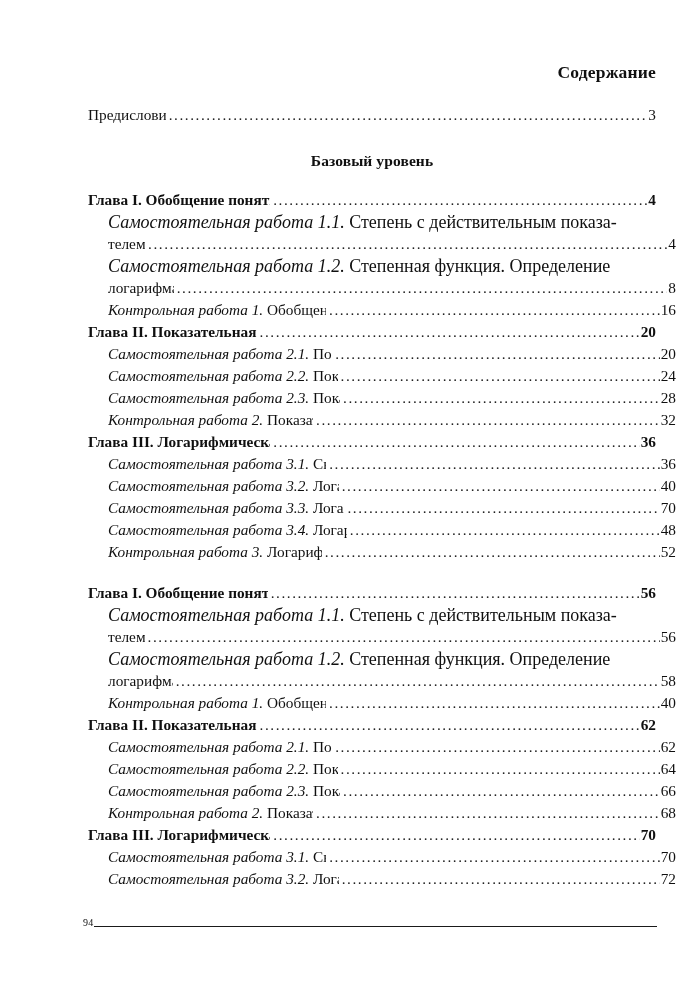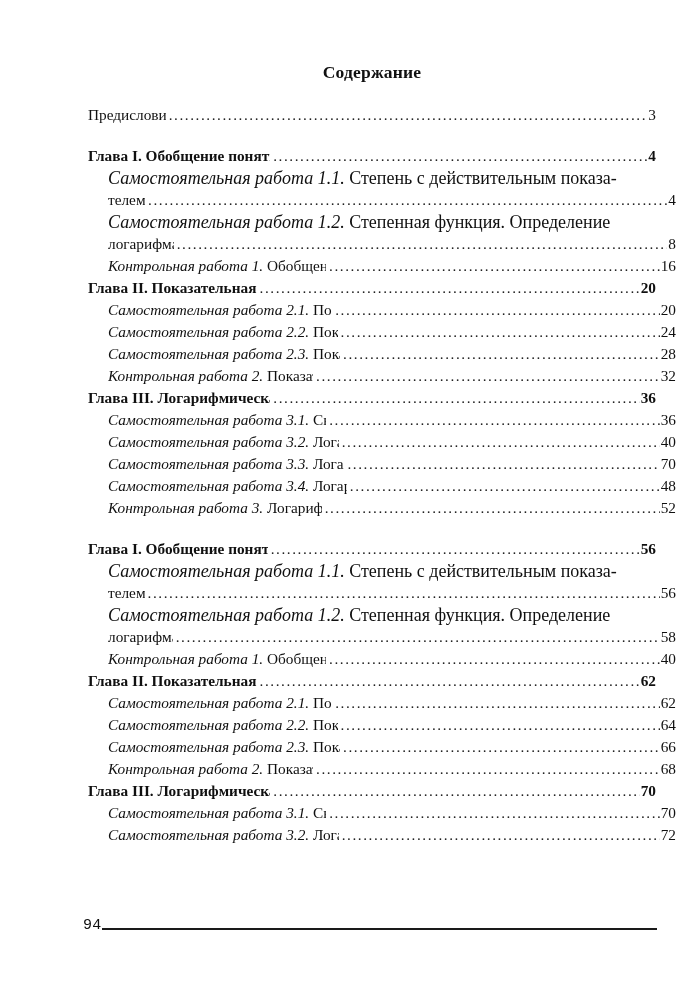--- a/index.html
+++ b/index.html
@@ -29,21 +29,21 @@
     position: absolute;
     left: 88px;
     top: 62px;
     width: 568px;
   }
 
   
   .doc-title {
     font-size: 17.5px;
     font-weight: bold;
-    text-align: center;
+    text-align: right;
     letter-spacing: 0.2px;
     margin: 0 0 22px 0;
     line-height: 1.15;
   }
 
   
   .level-heading {
     font-size: 15.5px;
     font-weight: bold;
     text-align: center;
@@ -120,24 +120,23 @@
   
   .footer {
     position: absolute;
     left: 83px;
     top: 918px;
     width: 574px;
     display: flex;
     align-items: center;
   }
   .footer .folio {
-    font-size: 15px;
+    font-size: 10px;
     line-height: 1;
     letter-spacing: 0.3px;
-    font-family: Liberation Mono, monospace;
   }
   .footer .rule {
     flex: 1 1 auto;
     height: 1.4px;
     background: #1a1a1a;
     margin-top: 7px;
   }
 </style>
 </head>
 <body>
@@ -148,20 +147,21 @@
 
     <div class="doc-title">Содержание</div>
 
     <div class="toc-row">
       <span class="txt">Предисловие</span>
       <span class="leader"></span>
       <span class="pg">3</span>
     </div>
 
     <div id="levels-host">
+        <div class="level-heading gap-top-large">Базовый уровень</div>
         <div class="toc-row chapter gap-after-level">
           <span class="txt">Глава I. Обобщение понятия степени</span>
           <span class="leader"></span>
           <span class="pg">4</span>
         </div>
         <div class="toc-plain entry-plain"><span class="ital">Самостоятельная работа 1.1.</span><span> Степень с действительным показа-</span></div>
         <div class="toc-row entry">
           <span class="txt">телем</span>
           <span class="leader"></span>
           <span class="pg">4</span>

